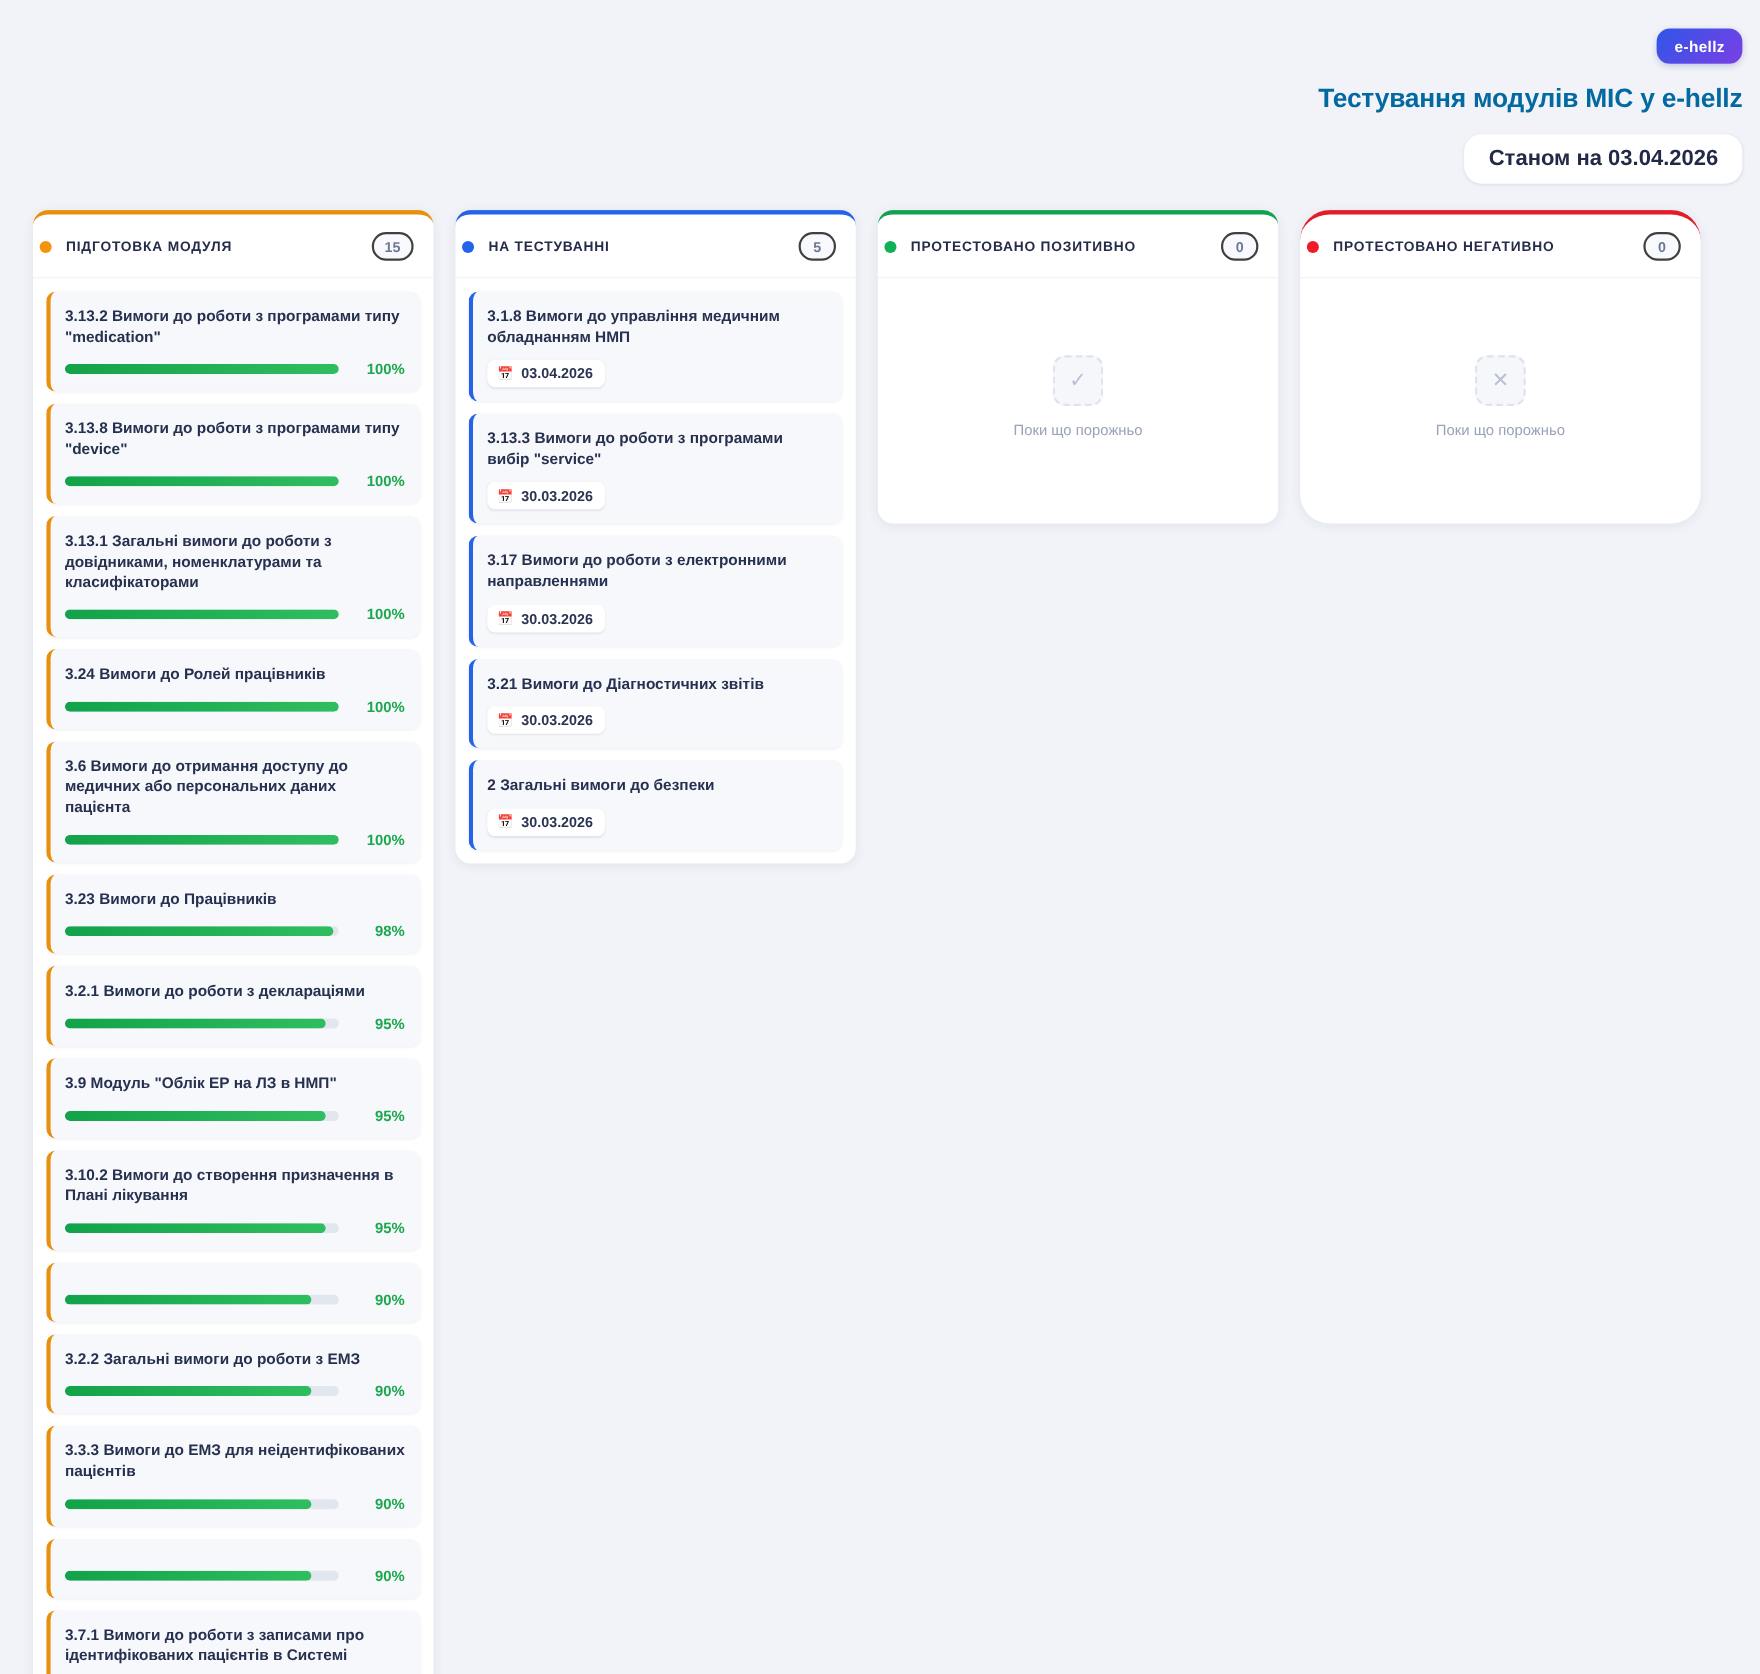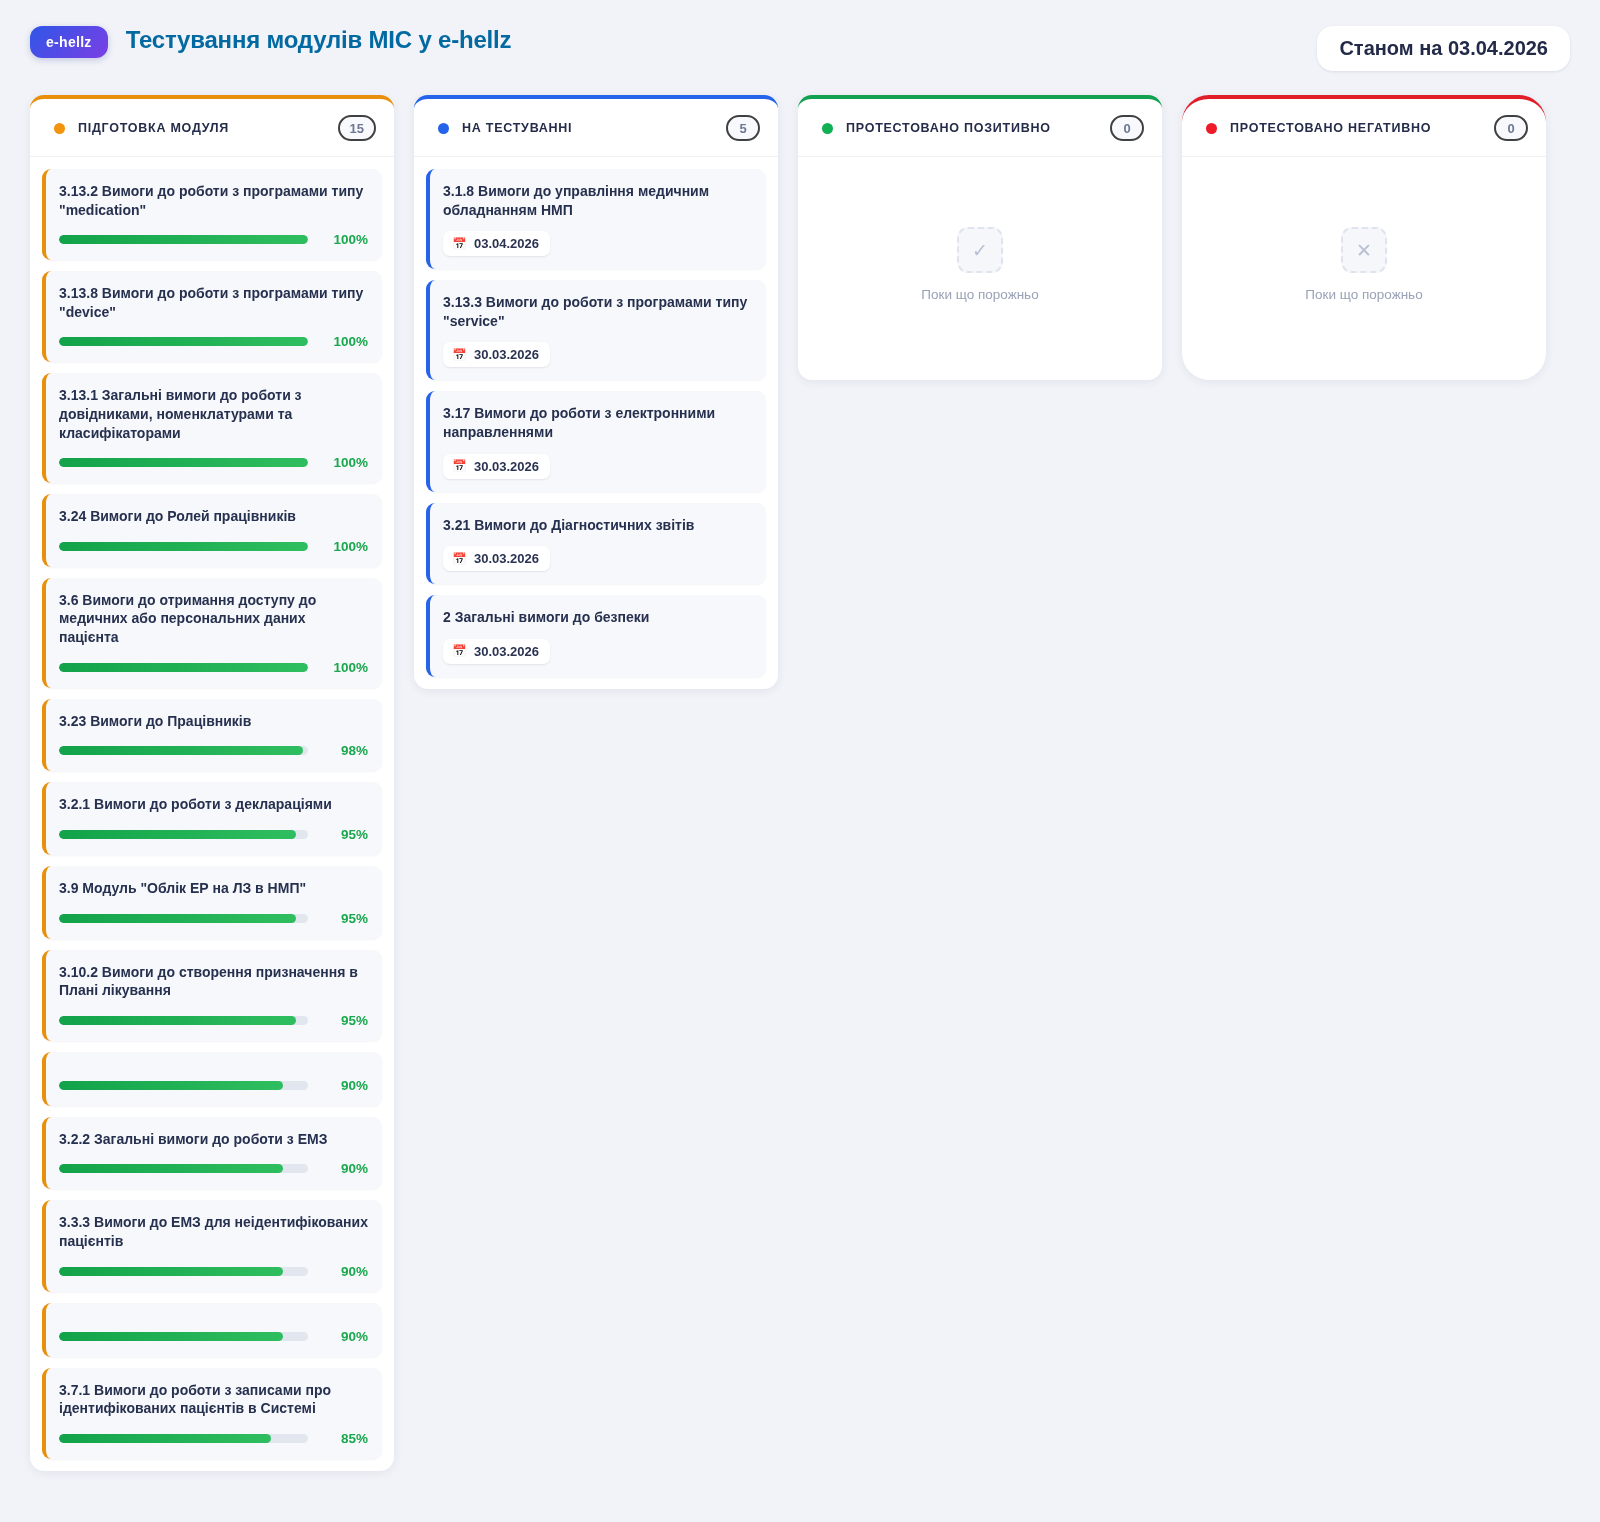--- a/index.html
+++ b/index.html
@@ -8,23 +8,24 @@
     width: 1600px;
     min-height: 1522px;
     background: #f1f3f8;
     font-family: "Liberation Sans", "DejaVu Sans", sans-serif;
     -webkit-font-smoothing: antialiased;
   }
 
   
   .topbar {
     display: flex;
-    align-items: flex-start;
-    padding: 26px 30px 18px 30px;
+    align-items: flex-end;
+    padding: 26px 16px 18px 30px;
     gap: 18px;
+    flex-direction: column;
   }
   .logo-badge {
     display: inline-flex;
     align-items: center;
     justify-content: center;
     padding: 8px 16px;
     border-radius: 12px;
     background: linear-gradient(135deg, #2f56e8 0%, #7b3fe4 100%);
     color: #ffffff;
     font-size: 14px;
@@ -62,21 +63,21 @@
     background: #ffffff;
     border-radius: 14px;
     border-top-width: 4px;
     border-top-style: solid;
     box-shadow: 0 2px 10px rgba(35,45,95,.08);
     overflow: hidden;
   }
   .col-head {
     display: flex;
     align-items: center;
-    padding: 16px 18px 15px 24px;
+    padding: 16px 18px 15px 6px;
     border-bottom: 1px solid rgba(0,0,0,.06);
   }
   .dot {
     width: 11px; height: 11px;
     border-radius: 50%;
     flex: 0 0 11px;
     margin-right: 13px;
   }
   .col-title {
     font-size: 12.5px;
@@ -330,21 +331,21 @@
       <div class="col-head">
         <span class="dot" style="background: rgb(37, 99, 235);"></span>
         <span class="col-title">НА ТЕСТУВАННІ</span>
         <span class="count-pill">5</span>
       </div>
       <div class="col-body">
         <div class="task" style="border-left-color: rgb(37, 99, 235);"><div class="task-title">3.1.8 Вимоги до управління медичним обладнанням НМП</div><span class="date-badge">
             <span class="cal-ico">📅</span>
             <span>03.04.2026</span>
           </span></div>
-        <div class="task" style="border-left-color: rgb(37, 99, 235);"><div class="task-title">3.13.3 Вимоги до роботи з програмами типу "service"</div><span class="date-badge">
+        <div class="task" style="border-left-color: rgb(37, 99, 235);"><div class="task-title">3.13.3 Вимоги до роботи з програмами вибір "service"</div><span class="date-badge">
             <span class="cal-ico">📅</span>
             <span>30.03.2026</span>
           </span></div>
         <div class="task" style="border-left-color: rgb(37, 99, 235);"><div class="task-title">3.17 Вимоги до роботи з електронними направленнями</div><span class="date-badge">
             <span class="cal-ico">📅</span>
             <span>30.03.2026</span>
           </span></div>
         <div class="task" style="border-left-color: rgb(37, 99, 235);"><div class="task-title">3.21 Вимоги до Діагностичних звітів</div><span class="date-badge">
             <span class="cal-ico">📅</span>
             <span>30.03.2026</span>

